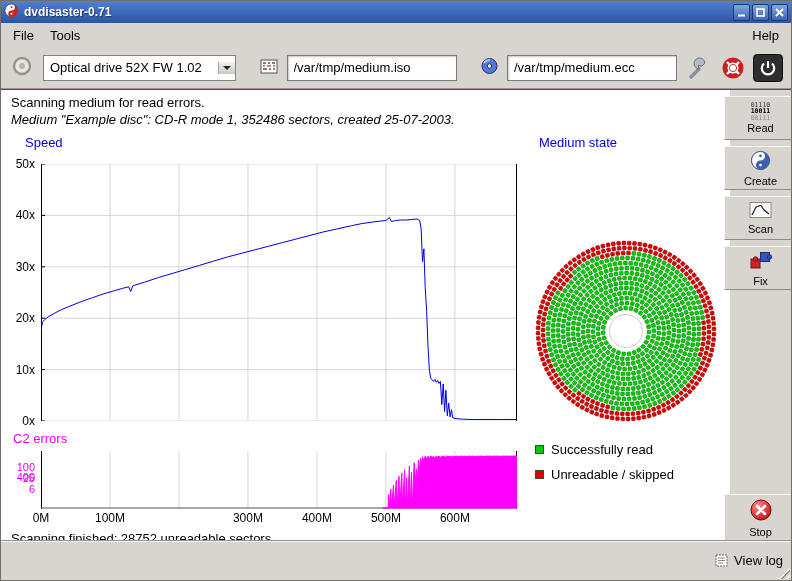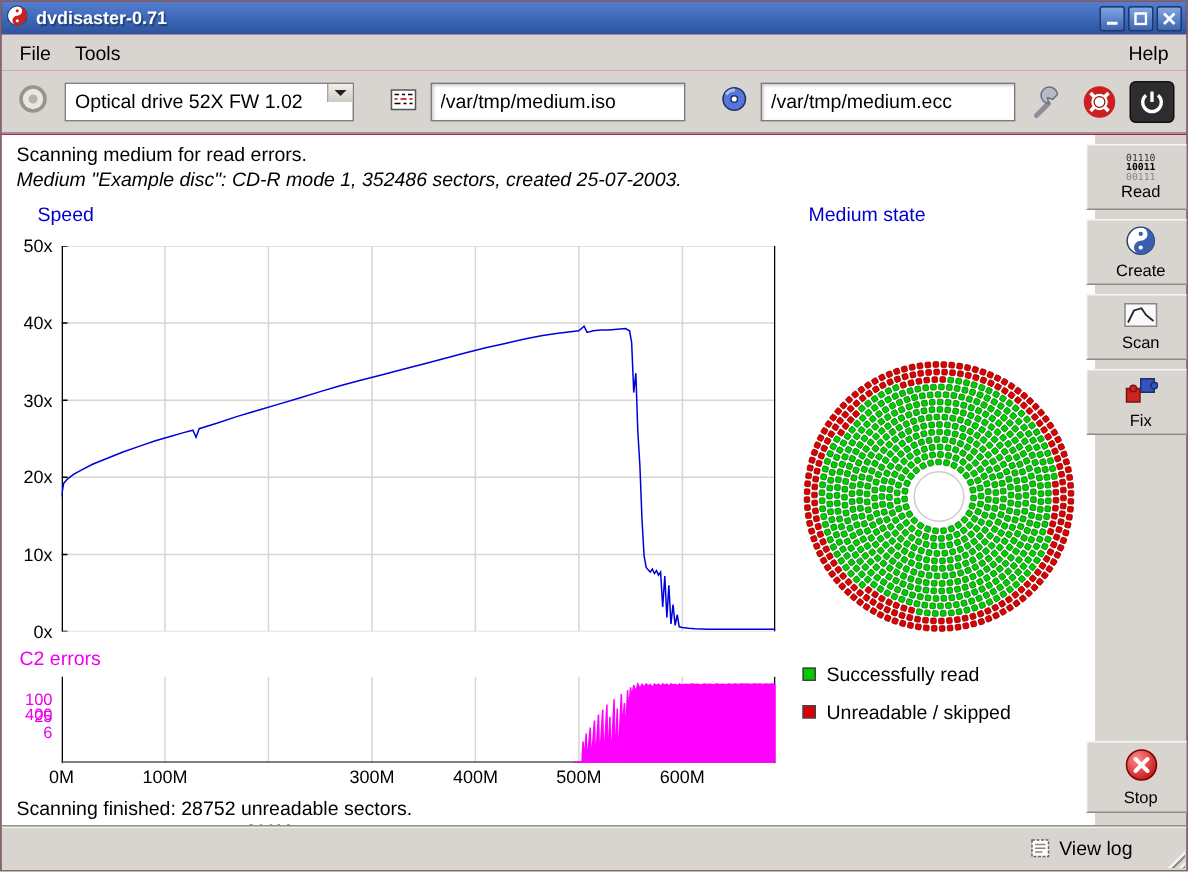--- a/index.html
+++ b/index.html
@@ -17,21 +17,21 @@
         background:linear-gradient(#83a6e2,#3c66b0);display:grid;place-items:center;padding:0;cursor:pointer}
 
   
   .menubar{position:absolute;top:22px;left:0;right:0;height:24px;display:flex;align-items:center;padding:0 4px;background:#d8d4cf}
   .menu-item{padding:3px 8px;cursor:default}
   .menu-item.right{margin-left:auto}
 
   
   .toolbar{position:absolute;top:46px;left:0;right:0;height:42px;display:flex;align-items:center;
            padding:0 8px;gap:8px;background:#d8d4cf;border-bottom:1px solid #9a968f}
-  .combo{height:26px;width:206px;display:flex;border:1px solid #828282;background:#fff;align-items:flex-start}
+  .combo{height:26px;width:206px;display:flex;border:1px solid #828282;background:#fff;align-items:center}
   .combo-text{flex:1;padding:4px 6px;white-space:nowrap;overflow:hidden}
   .combo-arrow{width:17px;border-left:1px solid #a7a39d;background:linear-gradient(#f2f0eb,#cfcbc4);display:grid;place-items:center}
   .tri{width:0;height:0;border:4px solid transparent;border-top-color:#222;margin-top:4px}
   .entry{height:26px;width:170px;border:1px solid #7c7c7c;background:#fff;padding:3px 6px;
          font-family:"Liberation Sans",sans-serif;font-size:13px;box-shadow:inset 1px 1px 2px rgba(0,0,0,.22)}
   .tool-ic{border:0;background:transparent;width:28px;height:28px;display:grid;place-items:center;padding:0;cursor:pointer}
   .gap{width:8px}
   .right-tools{margin-left:auto;display:flex;align-items:center;gap:6px}
   .power-btn{width:30px;height:28px;background:#2d2d2d;border:1px solid #101010;border-radius:4px;
              display:grid;place-items:center;padding:0;cursor:pointer}
@@ -65,22 +65,22 @@
             font-family:"Liberation Sans",sans-serif;cursor:pointer;padding:16px}
   .side-btn.stop{margin-top:auto;height:48px}
   .side-label{font-size:11px;line-height:12px}
   .bin{font-family:"DejaVu Sans Mono",monospace;font-size:6.5px;line-height:6.5px;display:flex;flex-direction:column;align-items:center}
   .bin .r1{color:#333}.bin .r2{font-weight:bold;color:#000}.bin .r3{color:#8a8a8a}
   .vdoc{width:17px;height:19px;background:#fff;border:1px solid #777;display:flex;flex-direction:column;align-items:center;padding-top:2px;gap:1px}
   .vdoc .vrow{font-family:"DejaVu Sans Mono",monospace;font-size:5px;line-height:5px;color:#333}
   .vcheck{width:7px;height:4px;border-left:2px solid #089608;border-bottom:2px solid #089608;transform:rotate(-45deg);margin-top:1px}
 
   
-  .statusbar{position:absolute;bottom:0;left:0;right:0;height:30px;background:#d8d4cf;border-top:1px solid #989590;
-             box-shadow:inset 0 1px 0 #f6f4f1;display:flex;align-items:center;justify-content:flex-end;padding:0 36px;gap:6px}
+  .statusbar{position:absolute;bottom:0;left:0;right:0;height:40px;background:#d8d4cf;border-top:1px solid #989590;
+             box-shadow:inset 0 1px 0 #f6f4f1;display:flex;align-items:center;justify-content:flex-end;padding:0 8px;gap:6px}
   .viewlog{display:flex;align-items:center;gap:6px;cursor:pointer}
   .grip{position:absolute;right:1px;bottom:1px;width:13px;height:13px;cursor:nwse-resize;
         background:repeating-linear-gradient(135deg,#f2f0ec 0 2px,#8f8b85 2px 3px,transparent 3px 5px);
         clip-path:polygon(100% 0,100% 100%,0 100%)}
 </style>
 </head>
 <body>
 
 <div class="window">
 

